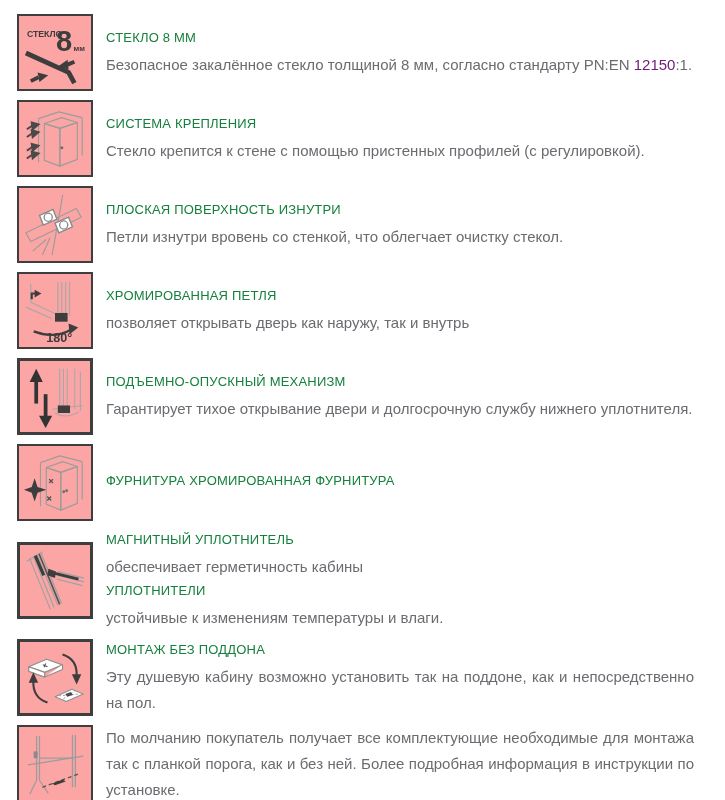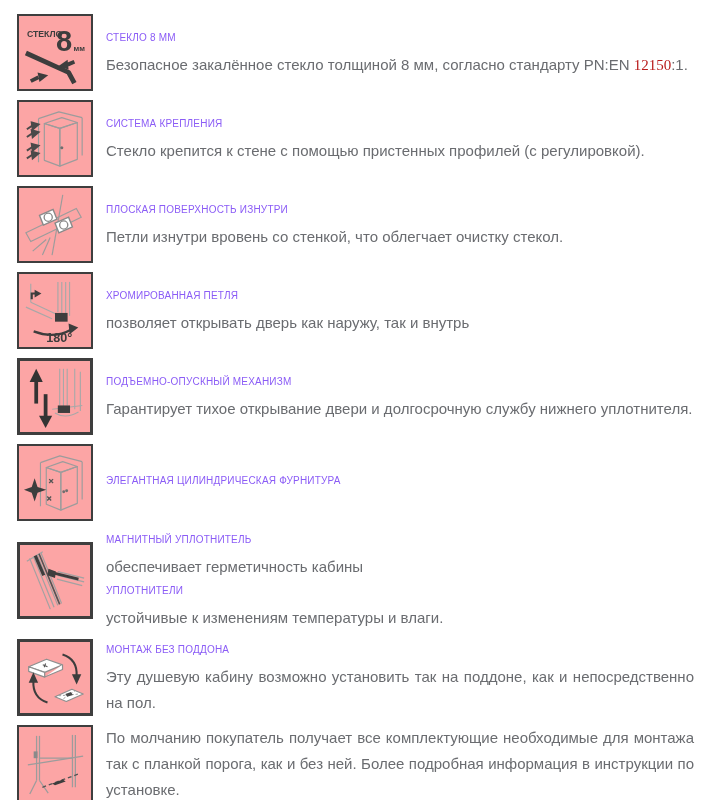--- a/index.html
+++ b/index.html
@@ -24,35 +24,35 @@
     background:#fca5a5;
     display:flex; align-items:center; justify-content:center;text-align:center;
   }
   .icon-box.thick { border-width:3px; }
   .icon-box svg { display:block; }
   .text-col {
     margin-left:13px;
     max-width:588px;
   }
   .feature-title {
-    font-size:10px;
+    font-size:13px;
     font-weight:400;
-    color:#8b5cf6;
+    color:#15803d;
     letter-spacing:.2px;
     line-height:22px;
     margin-bottom:3px;
   }
   .feature-desc {
     font-size:15px;
     font-weight:400;
     color:#6a6c70;
     line-height:26px;
     text-align:justify;
   }
-  .feature-desc .std-number { color:#b91c1c;font-family:Liberation Serif, serif; }
+  .feature-desc .std-number { color:#701a75; }
 </style>
 </head>
 <body>
 
 <div class="page">
 
   <div class="feature-row">
     <div class="icon-box">
       <svg width="64" height="64" viewBox="0 0 66 66">
         <text x="4" y="16" font-size="9" font-weight="700" fill="#3d3d3d">СТЕКЛО</text>
@@ -189,21 +189,21 @@
         <circle cx="42" cy="42" r="1.5" fill="#6f6f6f"></circle>
         <circle cx="45" cy="41" r="1.5" fill="#6f6f6f"></circle>
         <polygon points="12,28 15,37 24,40 15,43 12,52 9,43 1,40 9,37" fill="#3d3d3d"></polygon>
         <g stroke="#555555" stroke-width="1.4" fill="none">
           <path d="M27 29 l4 4 M31 29 l-4 4"></path>
           <path d="M25 47 l4 4 M29 47 l-4 4"></path>
         </g>
       </svg>
     </div>
     <div class="text-col">
-      <div class="feature-title">ЭЛЕГАНТНАЯ ЦИЛИНДРИЧЕСКАЯ ФУРНИТУРА</div>
+      <div class="feature-title">ФУРНИТУРА ХРОМИРОВАННАЯ ФУРНИТУРА</div>
     </div>
   </div>
 
   <div class="feature-row">
     <div class="icon-box thick">
       <svg width="62" height="62" viewBox="0 0 66 66">
         <g stroke="#a2a2a2" fill="none" stroke-width="1.3">
           <path d="M6 10 L28 64"></path>
           <path d="M10 8 L32 62"></path>
           <path d="M14 6 L36 60"></path>

